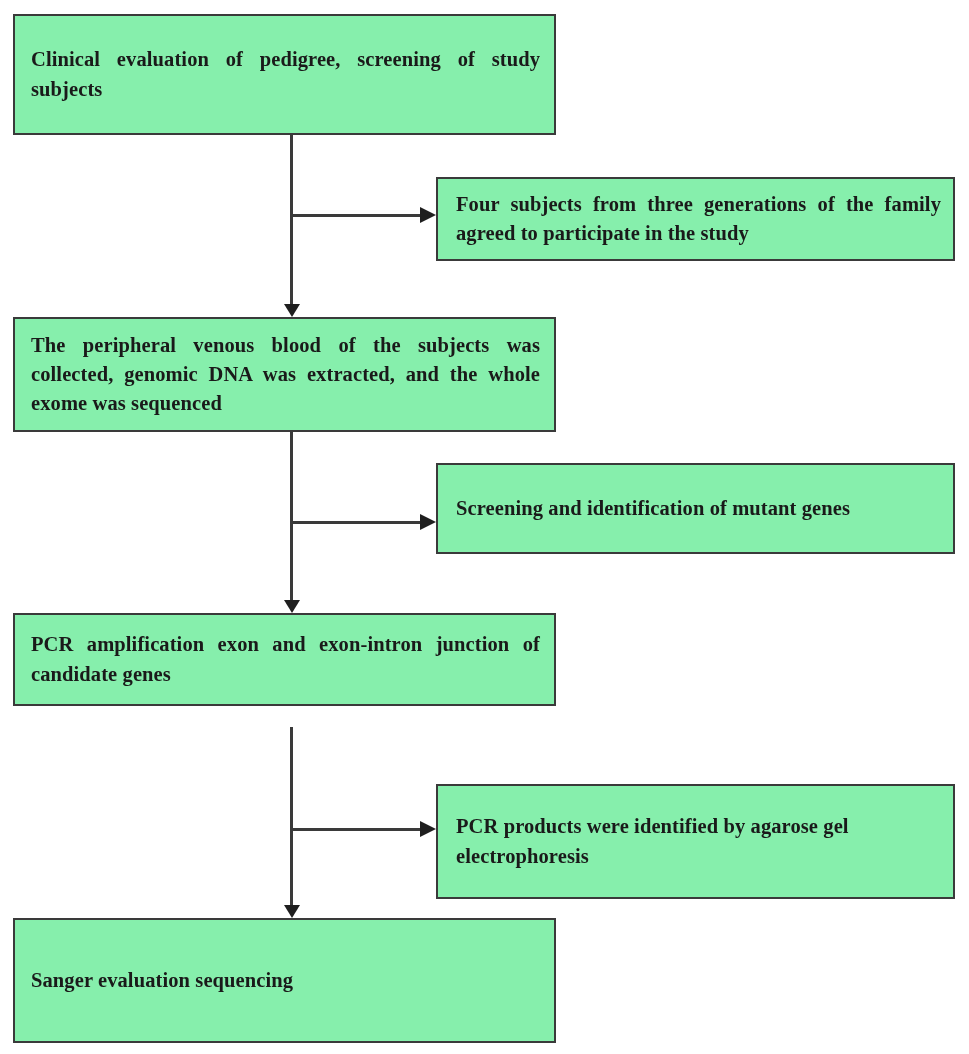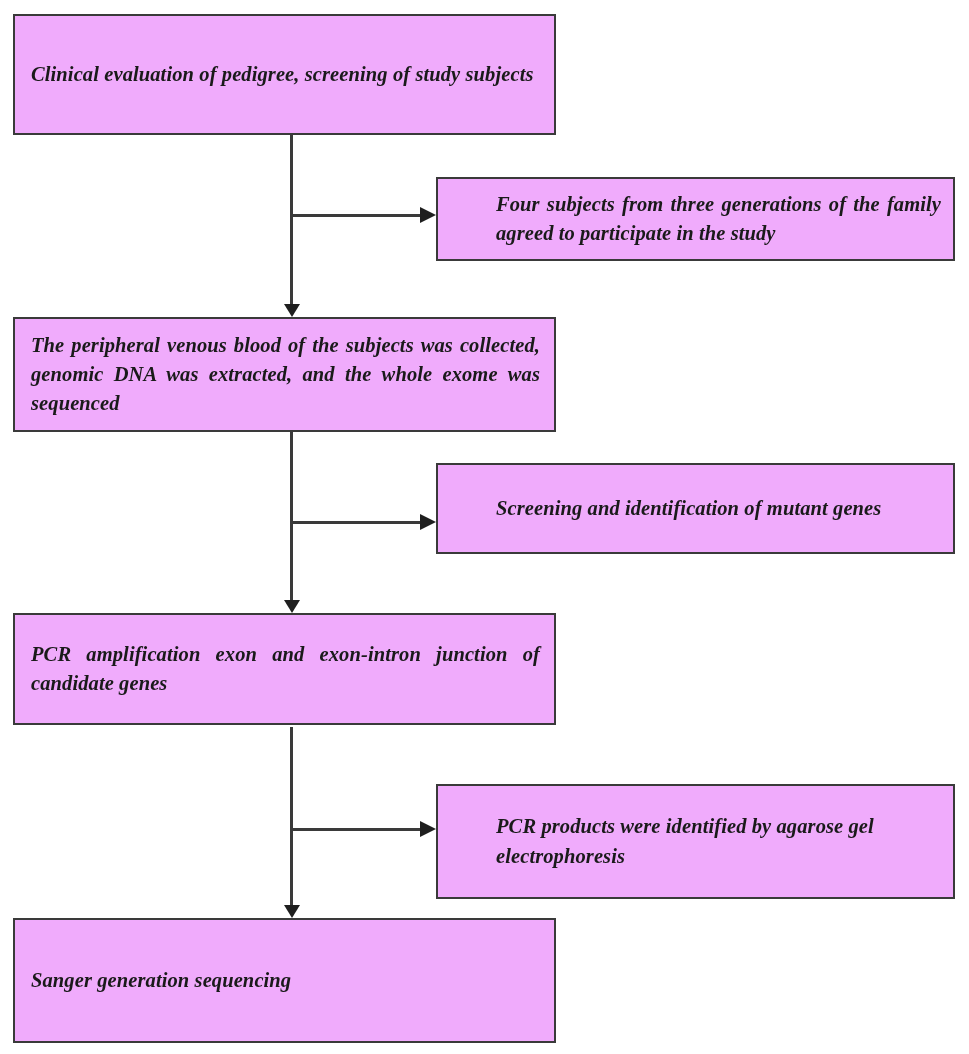--- a/index.html
+++ b/index.html
@@ -15,24 +15,23 @@
     position: relative;
     width: 969px;
     height: 1054px;
     background: #ffffff;
     overflow: hidden;
   }
   .node {
     position: absolute;
     box-sizing: border-box;
     border: 2px solid #3a3a3a;
-    background: #f0abfc;
+    background: #86efac;
     display: flex;
     align-items: center;
-    font-style: italic;
   }
   .node .node-text {
     display: block;
     width: 100%;
     font-weight: bold;
     color: #1a1a1a;
     font-size: 20.5px;
     line-height: 1.42;
     letter-spacing: 0.1px;
   }
@@ -50,33 +49,32 @@
     text-align: left;
   }
   
   .node.side {
     left: 436px;
     width: 519px;
     padding: 0 12px 0 18px;
   }
   .node.side .node-text {
     text-align: left;
-    margin-left: 40px;
   }
   .node.side .node-text.justify {
     text-align: justify;
     text-justify: inter-word;
   }
 
   
   #node-1 { top: 14px;  height: 121px; }
   #node-2 { top: 177px; height: 84px;  }
   #node-3 { top: 317px; height: 115px; padding-left: 16px; }
   #node-4 { top: 463px; height: 91px;  }
-  #node-5 { top: 613px; height: 112px; }
+  #node-5 { top: 613px; height: 93px; }
   #node-6 { top: 784px; height: 115px;  }
   #node-7 { top: 918px; height: 125px; }
 
   
   .vline {
     position: absolute;
     left: 290px;
     width: 3px;
     background: #3a3a3a;
   }
@@ -162,16 +160,16 @@
   <div class="vline" id="vline-3"></div>
   <div class="arrow-down" id="arrow-3"></div>
   <div class="hline" id="hline-3"></div>
   <div class="arrow-right" id="arrow-h-3"></div>
 
   <div class="node side" id="node-6">
     <span class="node-text">PCR products were identified by agarose gel electrophoresis</span>
   </div>
 
   <div class="node main" id="node-7">
-    <span class="node-text single">Sanger generation sequencing</span>
+    <span class="node-text single">Sanger evaluation sequencing</span>
   </div>
 
 </div>
 
 </body></html>

